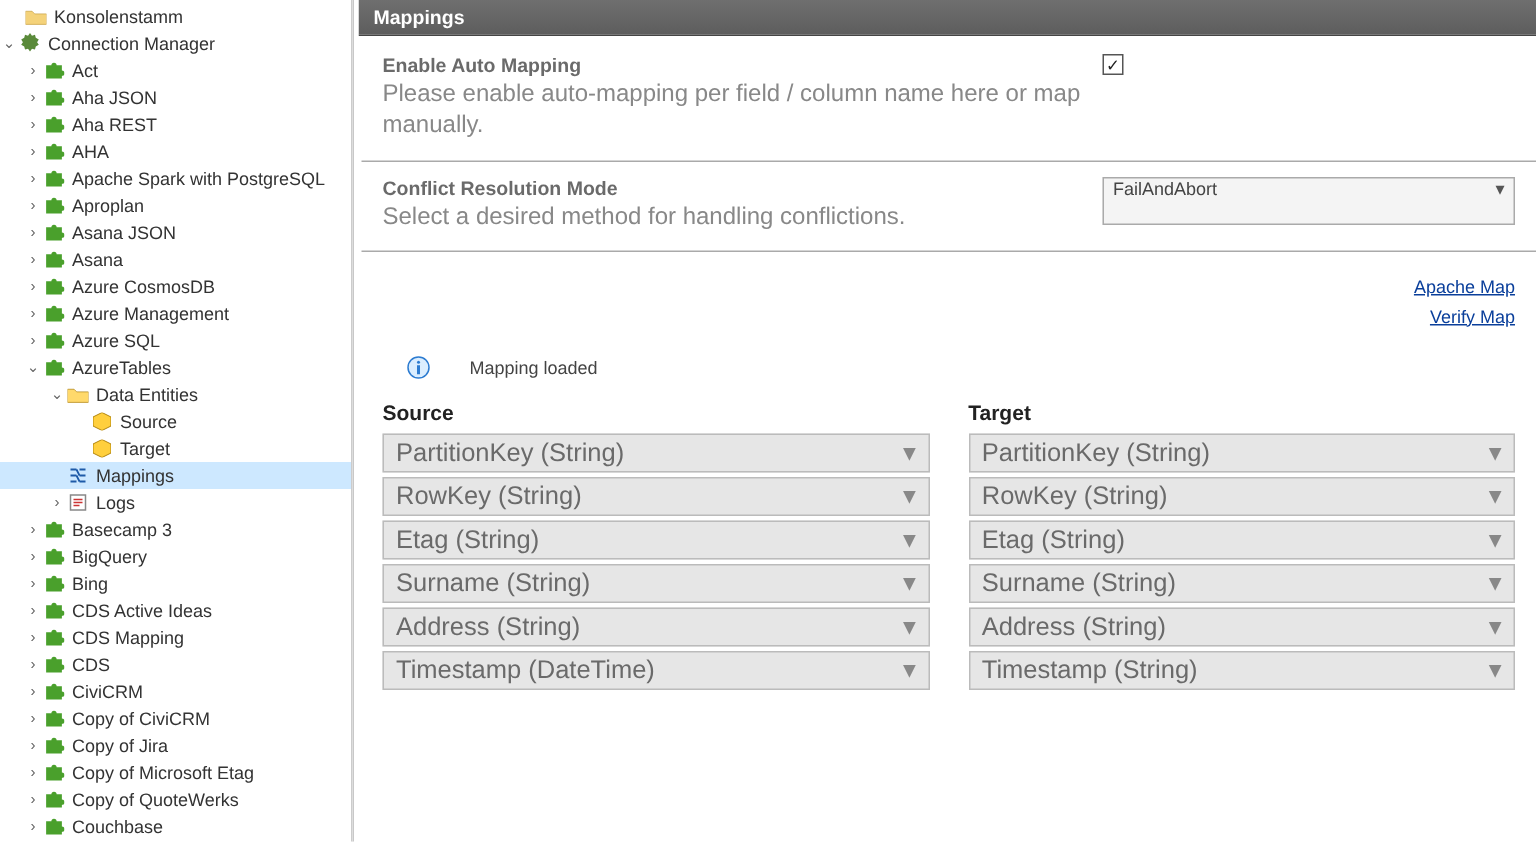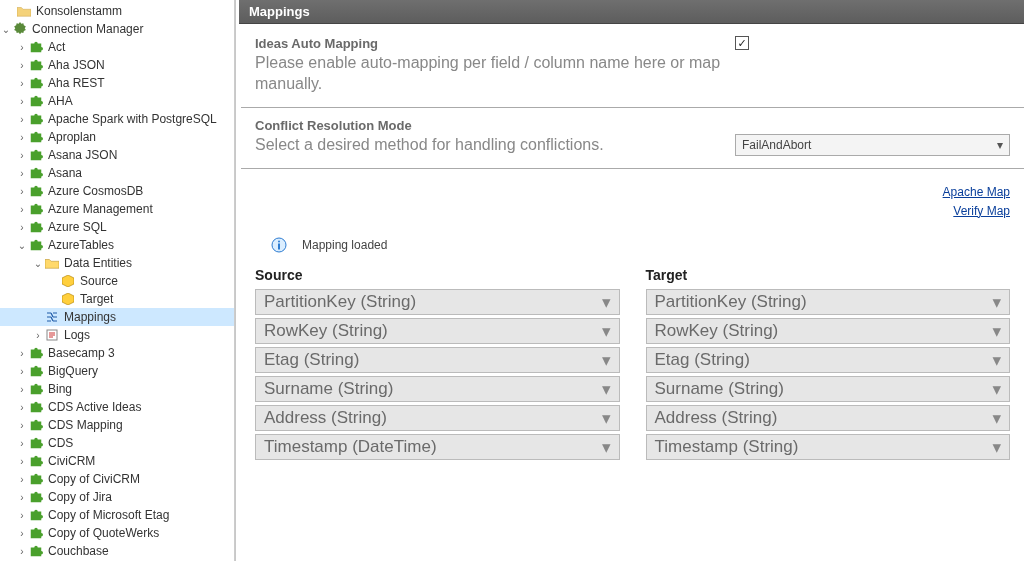--- a/index.html
+++ b/index.html
@@ -64,27 +64,27 @@
   .section-row { display:flex; }
   .section-text { flex:0 0 480px; }
   .section-title { font-weight:bold; color:#6a6a6a; font-size:13px;}
   .section-desc { color:#888; font-size:16px; line-height:1.3em; margin-top:2px;}
   .section-ctrl { flex:1; display:flex; justify-content:flex-start; align-items:flex-start;}
   .checkbox {
     width:14px;height:14px;border:1px solid #555;display:inline-flex;align-items:center;justify-content:center;
     font-size:11px;color:#222;
   }
   .combo {
-    flex:1; min-width:200px; height:22px; border:1px solid #aaa; background:#f4f4f4;
-    display:flex;align-items:center;padding:0 6px;color:#444;font-size:12px;margin-top:16px;
+    flex:1; min-width:200px; height:32px; border:1px solid #aaa; background:#f4f4f4;
+    display:flex;align-items:flex-start;padding:0 6px;color:#444;font-size:12px;
   }
   .combo .caret{margin-left:auto;color:#555;}
   .links { text-align:right; padding:4px 14px 10px 0; }
   .links a { color:#0a3f9b; text-decoration:underline; display:block; line-height:1.6em; font-size:12px;}
-  .status-row { display:flex;align-items:center;gap:15px;padding:6px 30px 14px 30px;color:#444;}
+  .status-row { display:flex;align-items:center;gap:26px;padding:6px 30px 14px 30px;color:#444;}
   .info-icon{width:16px;height:16px;fill:#2d7cd1;}
   .grid-area{padding:0 14px;}
   .grid-headers{display:flex;gap:26px;}
   .grid-col{flex:1;min-width:320px;}
   .grid-col h3{margin:0 0 6px 0;font-size:14px;font-weight:bold;color:#222;}
   .field-row{
     height:26px;border:1px solid #bbb;background:#e6e6e6;
     display:flex;align-items:center;padding:0 8px;margin-bottom:3px;color:#6a6a6a;font-size:17px;
   }
   .field-row .caret{margin-left:auto;color:#888;}
@@ -425,21 +425,21 @@
 
 <div class="vline"></div>
 
 <div class="main">
   <div class="titlebar">Mappings</div>
   <div class="content">
 
     <div class="section">
       <div class="section-row">
         <div class="section-text">
-          <div class="section-title">Ideas Auto Mapping</div>
+          <div class="section-title">Enable Auto Mapping</div>
           <div class="section-desc">Please enable auto-mapping per field / column name here or map manually.</div>
         </div>
         <div class="section-ctrl">
           <span class="checkbox">✓</span>
         </div>
       </div>
     </div>
 
     <div class="section">
       <div class="section-row">

